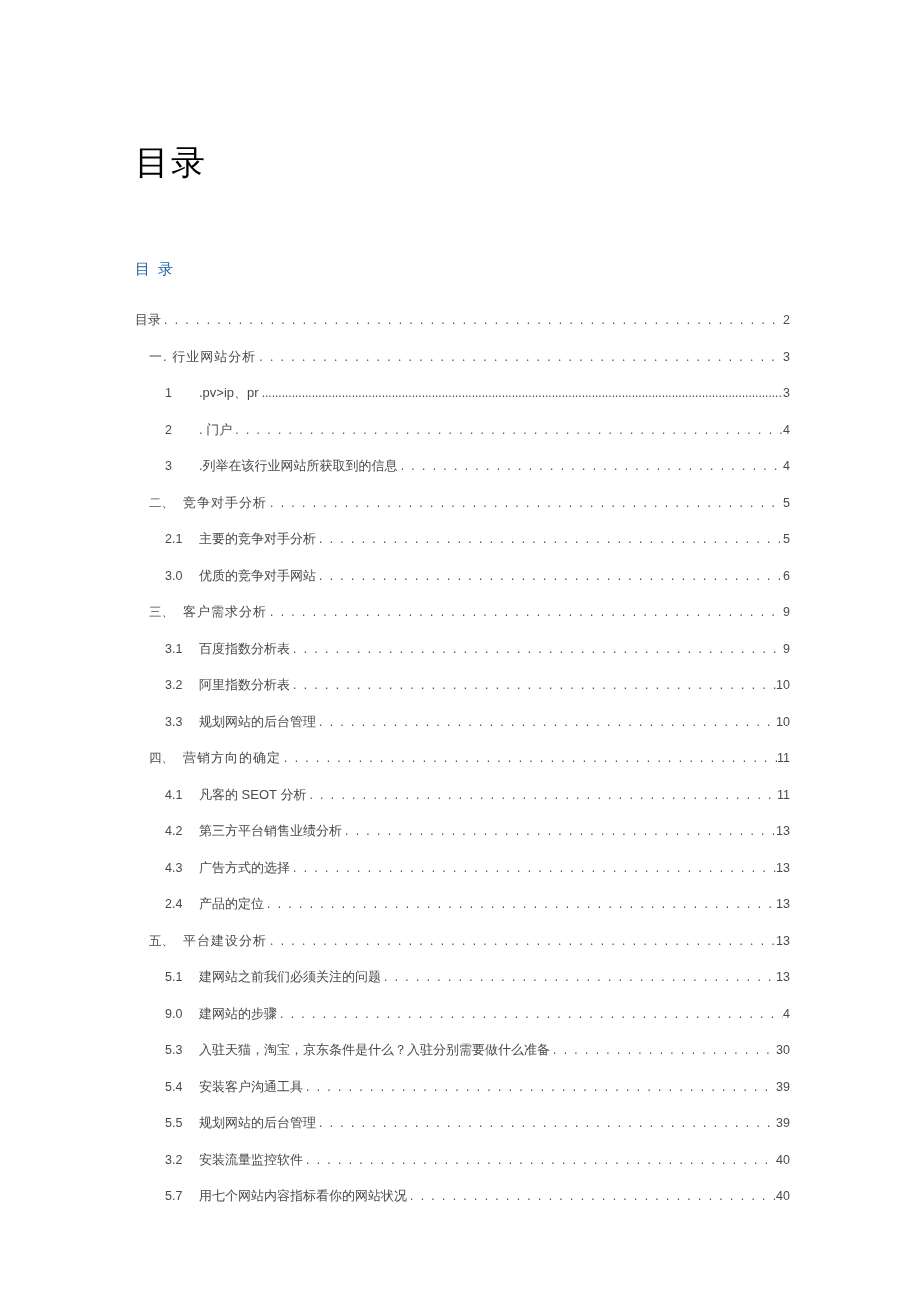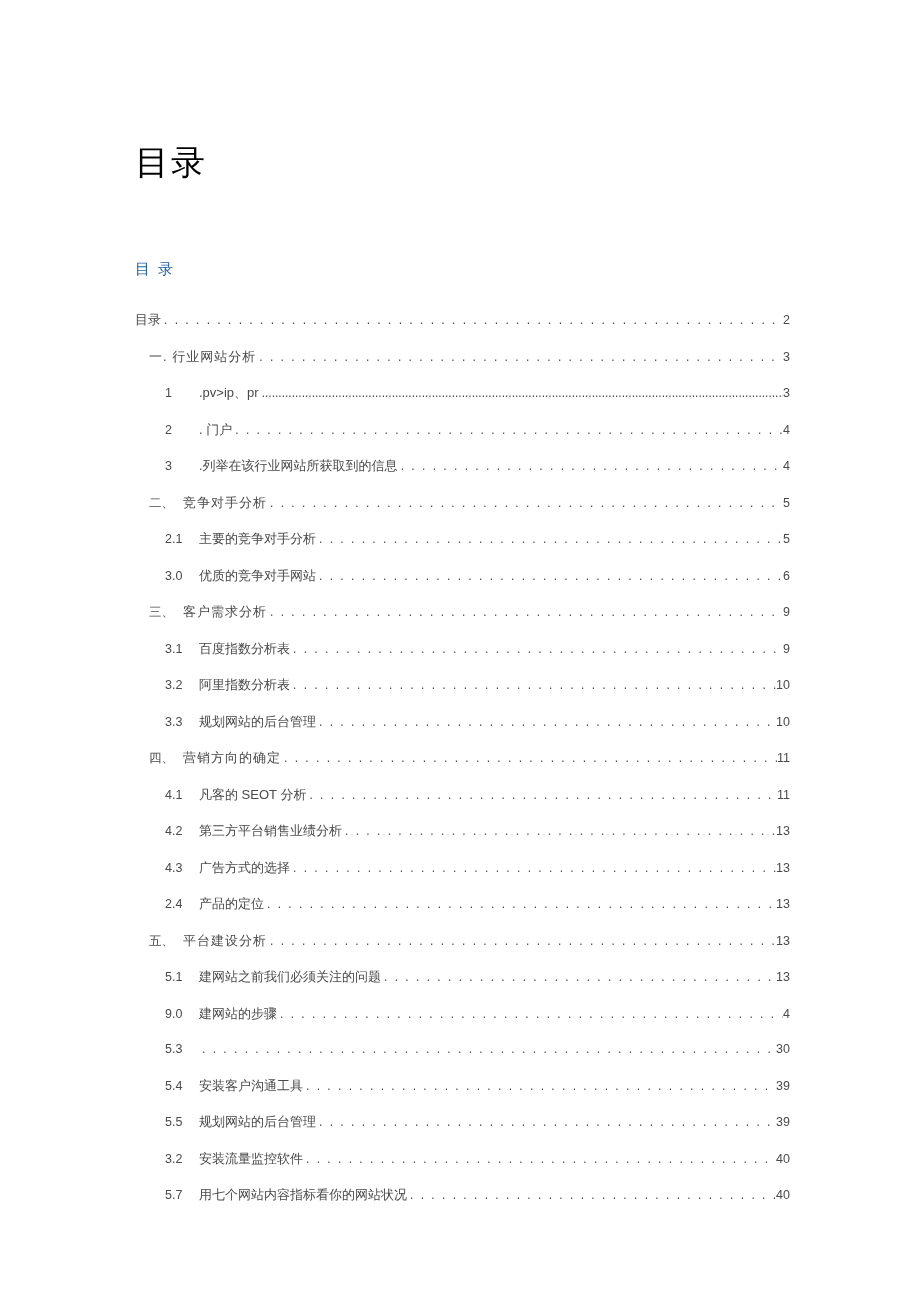--- a/index.html
+++ b/index.html
@@ -193,20 +193,21 @@
       <span class="toc-page">13</span>
     </div>
     <div class="toc-line sub-level">
       <span class="toc-num">9.0</span>
       <span class="toc-text">建网站的步骤</span>
       <span class="toc-dots">. . . . . . . . . . . . . . . . . . . . . . . . . . . . . . . . . . . . . . . . . . . . . . . . . . . . . . . . . . . . . . . . . . . . . . . . . . . . . . . . . . . . . . . . . . . . . . . . . . . . . . . . . . . . . . . . . . . . . . . . . . . . . . . . . . . . . . . . . . . . . . . . . . . . . . . . . . . . . . . . . . . . . . . . . . . . . . . . . . . . . . . . . . . . . .</span>
       <span class="toc-page">4</span>
     </div>
     <div class="toc-line sub-level">
       <span class="toc-num">5.3</span>
+      <span class="toc-text">入驻天猫，淘宝，京东条件是什么？入驻分别需要做什么准备</span>
       <span class="toc-dots">. . . . . . . . . . . . . . . . . . . . . . . . . . . . . . . . . . . . . . . . . . . . . . . . . . . . . . . . . . . . . . . . . . . . . . . . . . . . . . . . . . . . . . . . . . . . . . . . . . . . . . . . . . . . . . . . . . . . . . . . . . . . . . . . . . . . . . . . . . . . . . . . . . . . . . . . . . . . . . . . . . . . . . . . . . . . . . . . . . . . . . . . . . . . . .</span>
       <span class="toc-page">30</span>
     </div>
     <div class="toc-line sub-level">
       <span class="toc-num">5.4</span>
       <span class="toc-text">安装客户沟通工具</span>
       <span class="toc-dots">. . . . . . . . . . . . . . . . . . . . . . . . . . . . . . . . . . . . . . . . . . . . . . . . . . . . . . . . . . . . . . . . . . . . . . . . . . . . . . . . . . . . . . . . . . . . . . . . . . . . . . . . . . . . . . . . . . . . . . . . . . . . . . . . . . . . . . . . . . . . . . . . . . . . . . . . . . . . . . . . . . . . . . . . . . . . . . . . . . . . . . . . . . . . . .</span>
       <span class="toc-page">39</span>
     </div>
     <div class="toc-line sub-level">

